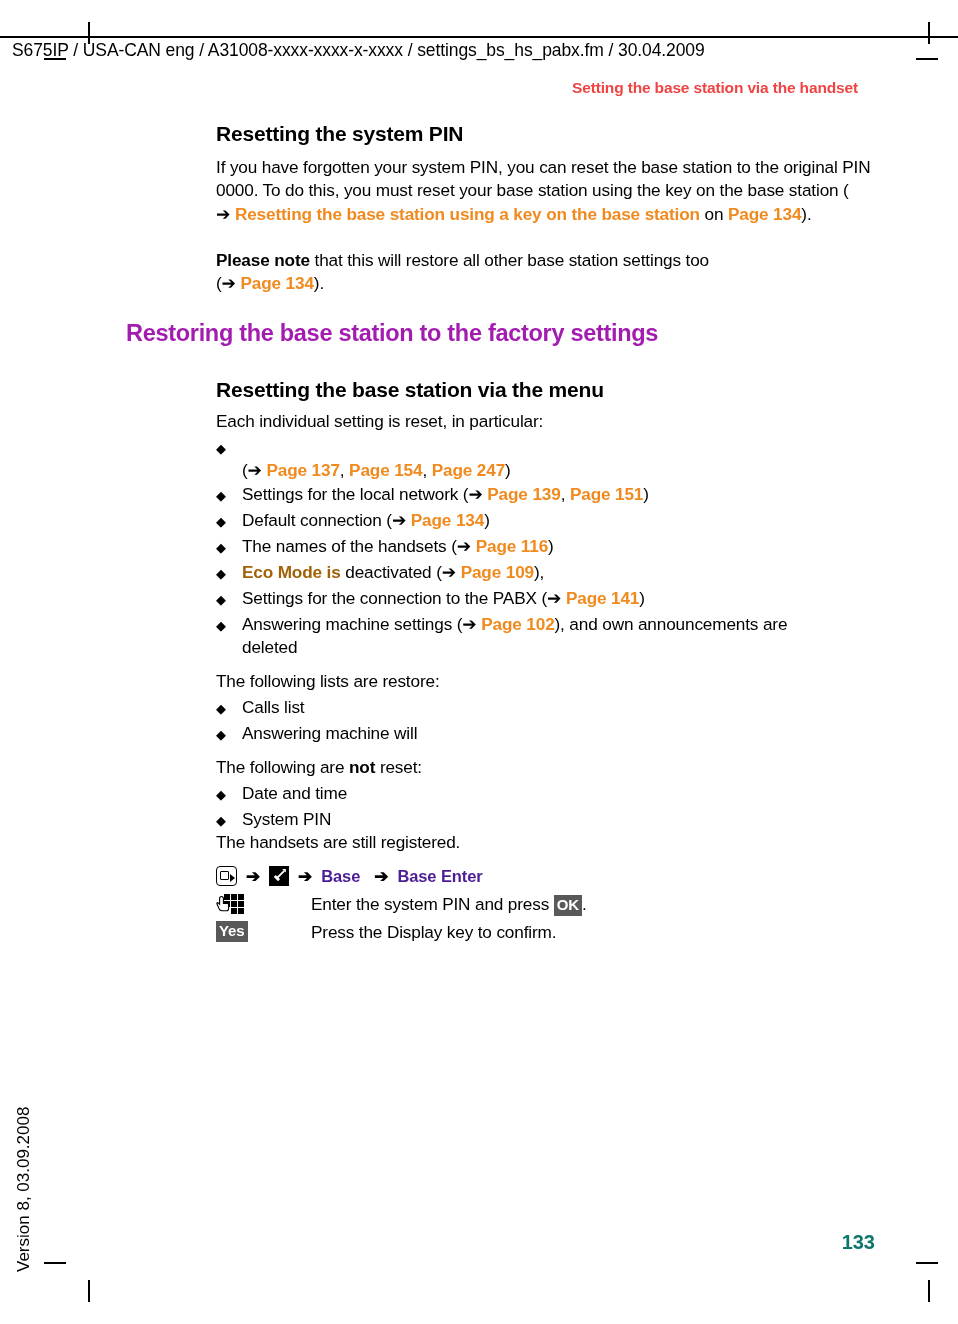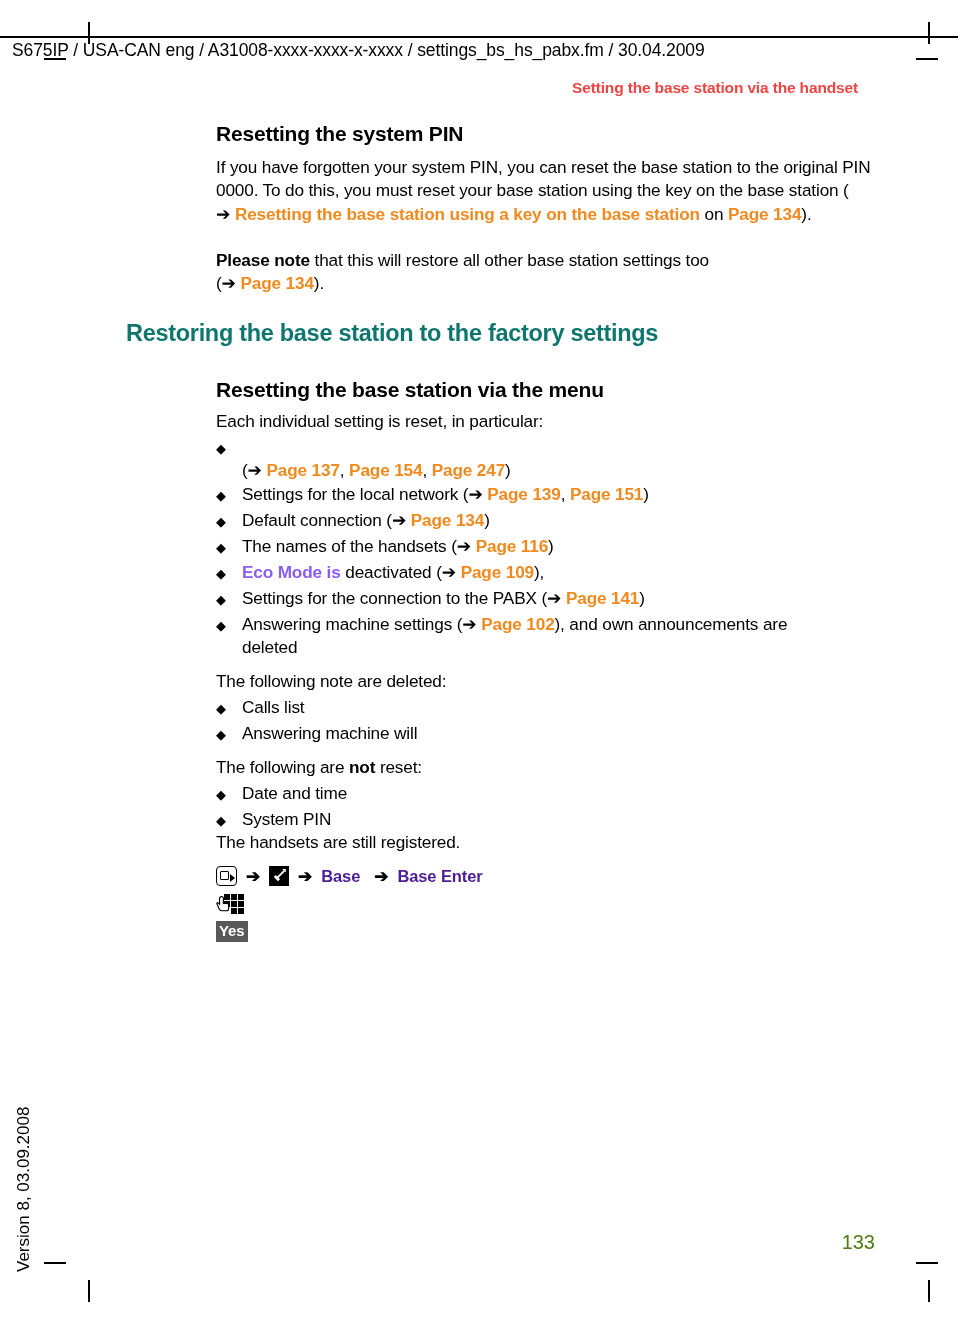--- a/index.html
+++ b/index.html
@@ -76,40 +76,40 @@
     color: #000;
     white-space: nowrap;
   }
 
   
   .page-number {
     position: absolute;
     right: 83px;
     top: 1231px;
     font-size: 20px;
-    font-weight: normal;
-    color: #4d7c0f;
+    font-weight: bold;
+    color: #0f766e;
   }
 
   
   .content {
     position: absolute;
     left: 0;
     top: 0;
     width: 958px;
   }
 
   .h1 {
     position: absolute;
     left: 126px;
     width: 760px;
     font-size: 23.5px;
     font-weight: bold;
     letter-spacing: -0.3px;
-    color: #0f766e;
+    color: #a21caf;
   }
 
   .h2 {
     position: absolute;
     left: 216px;
     width: 670px;
     font-size: 21px;
     font-weight: bold;
     letter-spacing: -0.2px;
     color: #000;
@@ -143,21 +143,21 @@
     color: #000;
   }
   .bullet-row .btext {
     display: block;
     margin-left: 26px;
   }
 
   .ref { color: #f08a1e; font-weight: bold; }
   .ref-arrow { color: #000; font-weight: normal; }
   .bold { font-weight: bold; }
-  .ui-label { font-weight: bold; color: #8b5cf6; }
+  .ui-label { font-weight: bold; color: #a16207; }
 
   
   .step-row {
     position: absolute;
     left: 216px;
     width: 670px;
     font-size: 17.2px;
     line-height: 23px;
     letter-spacing: -0.15px;
   }
@@ -343,21 +343,21 @@
   </div>
 
   <div class="bullet-row" style="top:613px;">
     <span class="bul">◆</span>
     <span class="btext">
       <span>Answering machine settings (</span><span class="ref-arrow">➔</span><span>&nbsp;</span><span class="ref">Page 102</span><span>), and own announcements are</span><br>
       <span>deleted</span>
     </span>
   </div>
 
-  <div class="para" style="top:670px;">The following note are deleted:</div>
+  <div class="para" style="top:670px;">The following lists are restore:</div>
 
   <div class="bullet-row" style="top:696px;">
     <span class="bul">◆</span>
     <span class="btext">Calls list</span>
   </div>
   <div class="bullet-row" style="top:722px;">
     <span class="bul">◆</span>
     <span class="btext">Answering machine will</span>
   </div>
 
@@ -400,19 +400,23 @@
         <rect x="15" y="0" width="6" height="6" fill="#000"></rect>
         <rect x="22" y="0" width="6" height="6" fill="#000"></rect>
         <rect x="8" y="7" width="6" height="6" fill="#000"></rect>
         <rect x="15" y="7" width="6" height="6" fill="#000"></rect>
         <rect x="22" y="7" width="6" height="6" fill="#000"></rect>
         <rect x="15" y="14" width="6" height="6" fill="#000"></rect>
         <rect x="22" y="14" width="6" height="6" fill="#000"></rect>
         <path d="M5.5 2.5 C4.2 2.5 3.6 3.4 3.6 4.6 L3.6 10.2 L2.2 8.9 C1.5 8.3 0.6 8.9 0.9 9.8 L3.2 15.0 C3.7 16.2 4.6 16.8 6.0 16.8 L10.5 16.8 C11.8 16.8 12.6 16.0 12.6 14.8 L12.6 10.8 C12.6 9.9 11.9 9.4 11.1 9.4 L7.4 9.4 L7.4 4.6 C7.4 3.4 6.8 2.5 5.5 2.5 Z" fill="#ffffff" stroke="#000000" stroke-width="1.1"></path>
       </svg>
     </span>
+    <span class="step-text">
+      <span>Enter the system PIN and press </span><span class="key-chip">OK</span><span>.</span>
+    </span>
   </div>
 
   <div class="step-row" style="top:921px;height:26px;">
     <span class="key-chip chip-standalone">Yes</span>
+    <span class="step-text">Press the Display key to confirm.</span>
   </div>
 
 </div>
 
 </body></html>

